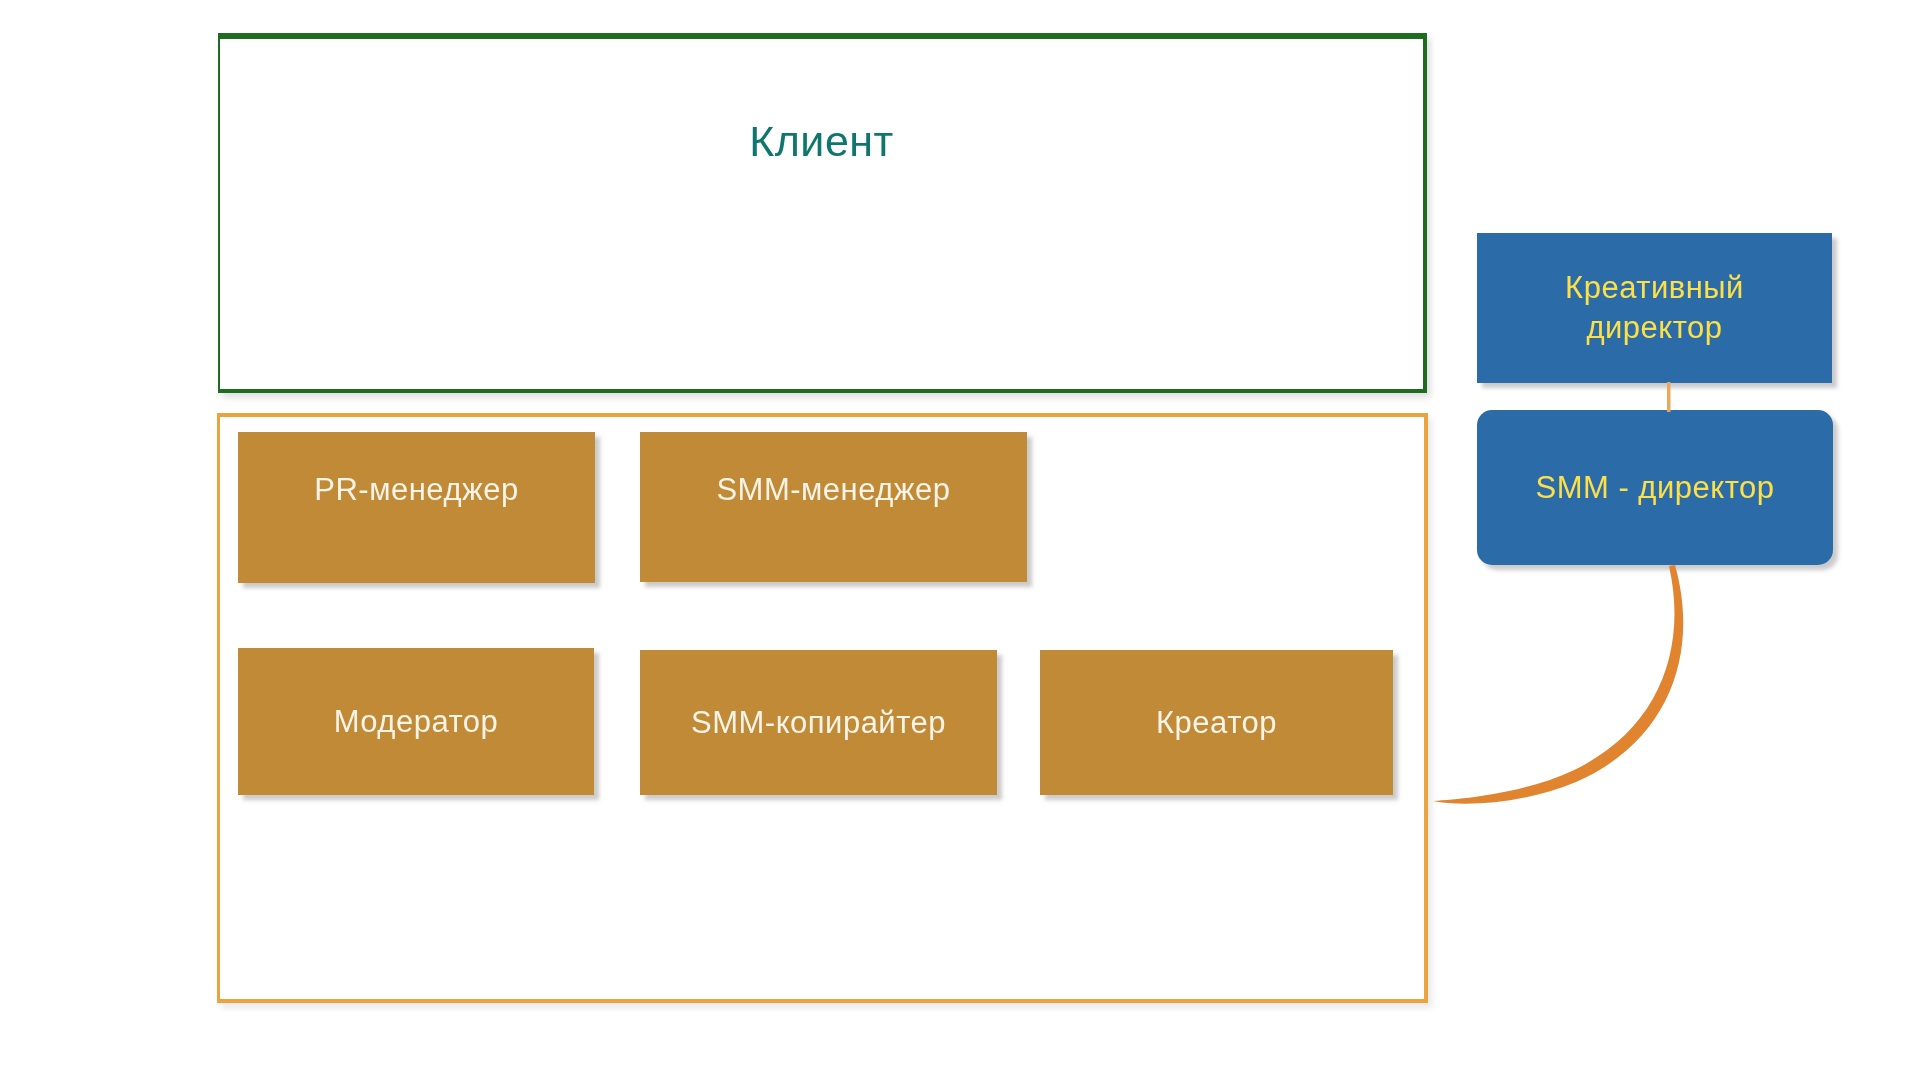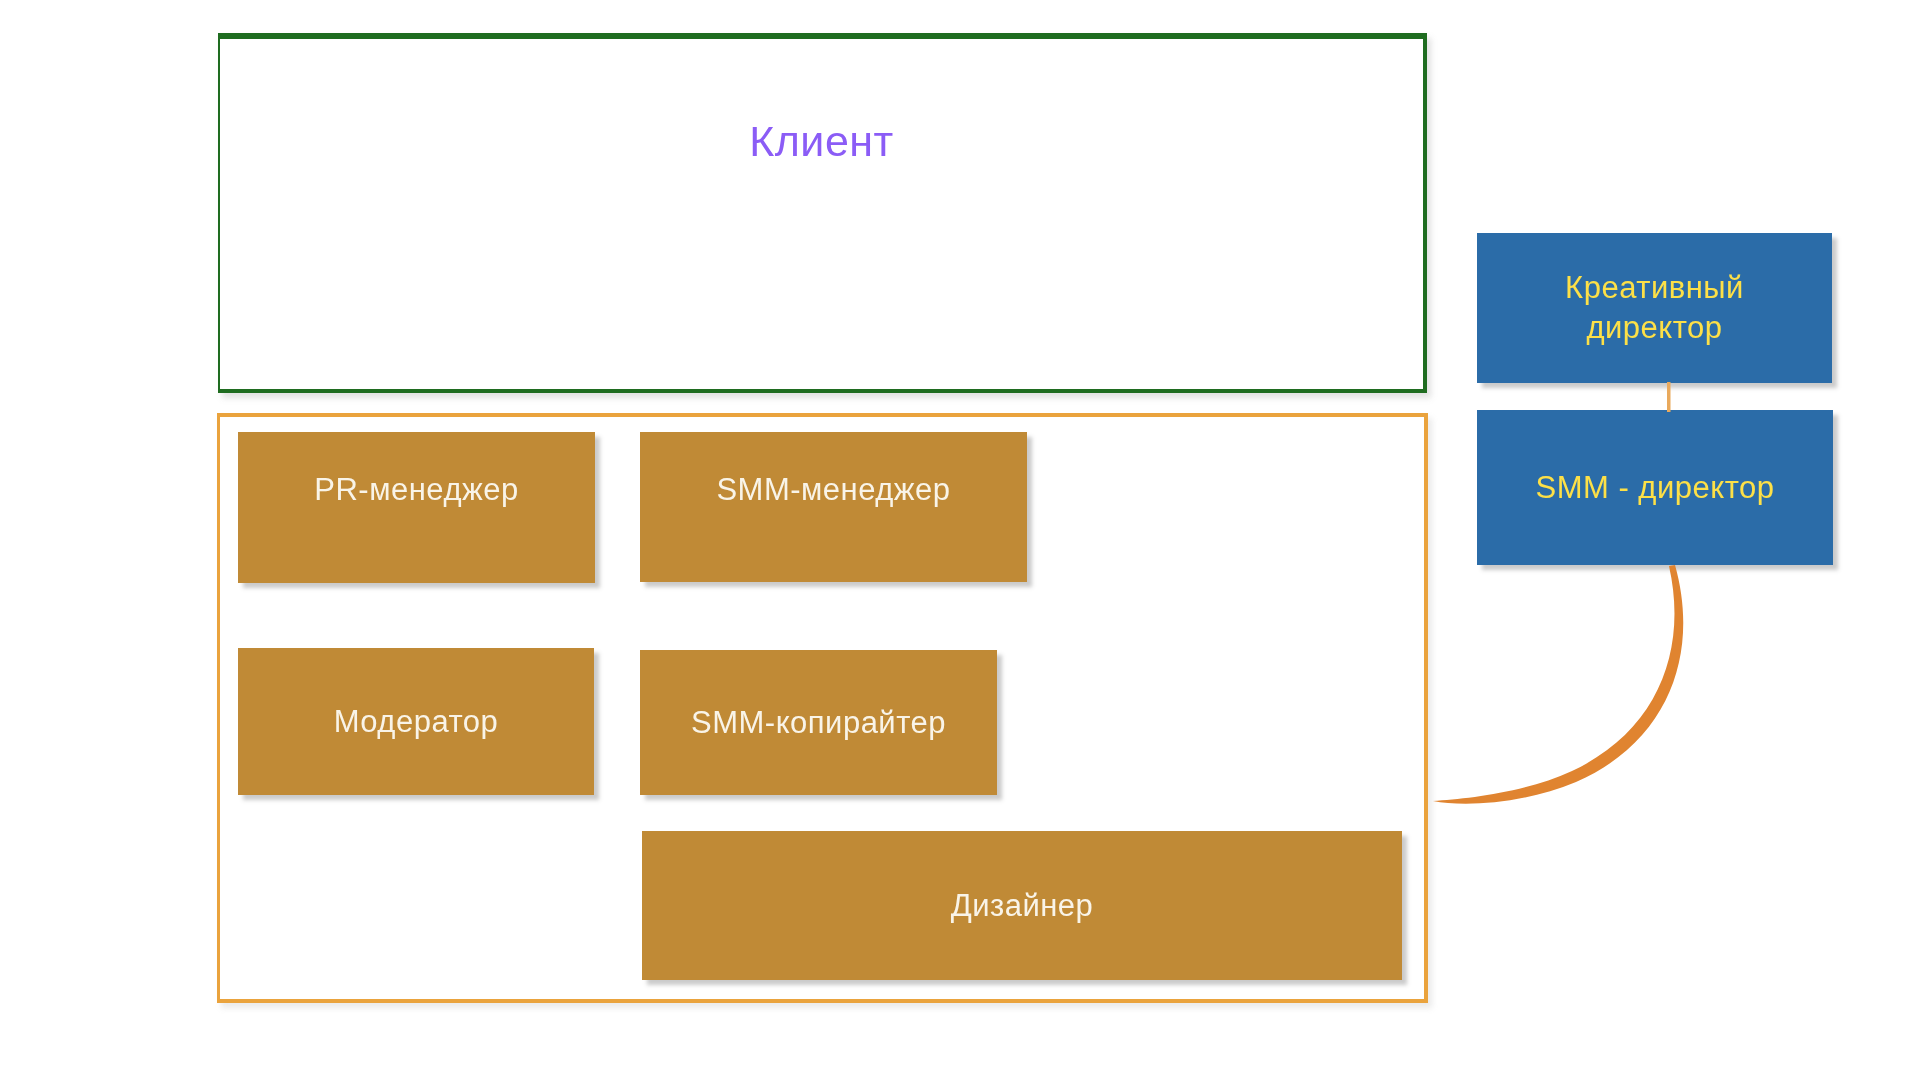--- a/index.html
+++ b/index.html
@@ -31,21 +31,21 @@
     border-left-width: 3px;
     box-shadow: 4px 5px 6px rgba(150,150,150,0.2);
   }
 
   .panel-title {
     position: absolute;
     left: 0; right: 0; top: 78px;
     text-align: center;
     font-size: 43px;
     line-height: 48px;
-    color: #8b5cf6;
+    color: #0f766e;
     letter-spacing: 0.5px;
   }
 
   
   .node {
     position: absolute;
     box-sizing: border-box;
     display: flex;
     justify-content: center;
     align-items: center;
@@ -65,21 +65,21 @@
   .node.account-manager { left: 640px;  top: 232px; width: 357px; height: 150px; padding-top: 38px; }
 
   .node.pr-manager      { left: 238px;  top: 432px; width: 357px; height: 151px; }
   .node.smm-manager     { left: 640px;  top: 432px; width: 387px; height: 150px; }
   .node.moderator       { left: 238px;  top: 648px; width: 356px; height: 147px; }
   .node.smm-copywriter  { left: 640px;  top: 650px; width: 357px; height: 145px; }
   .node.creator         { left: 1040px; top: 650px; width: 353px; height: 145px; }
   .node.designer        { left: 642px;  top: 831px; width: 760px; height: 149px; }
 
   .node.creative-director { left: 1477px; top: 233px; width: 355px; height: 150px; line-height: 40px; }
-  .node.smm-director      { left: 1477px; top: 410px; width: 356px; height: 155px; }
+  .node.smm-director      { left: 1477px; top: 410px; width: 356px; height: 155px; border-radius: 15px; }
 
   
   .connector-layer {
     position: absolute;
     left: 0; top: 0;
     width: 1920px; height: 1080px;
     pointer-events: none;
   }
 </style>
 </head>
@@ -103,24 +103,24 @@
   </div>
 
   <div class="node gold moderator">
     <span>Модератор</span>
   </div>
 
   <div class="node gold smm-copywriter">
     <span>SMM-копирайтер</span>
   </div>
 
+  <div class="node gold creator">
+    <span>Креатор</span>
+  </div>
 
-  <div class="node gold designer">
-    <span>Дизайнер</span>
-  </div>
 
   <div class="node blue creative-director">
     <span>
       <span>Креативный</span><br>
       <span>директор</span>
     </span>
   </div>
 
   <div class="node blue smm-director">
     <span>SMM - директор</span>

